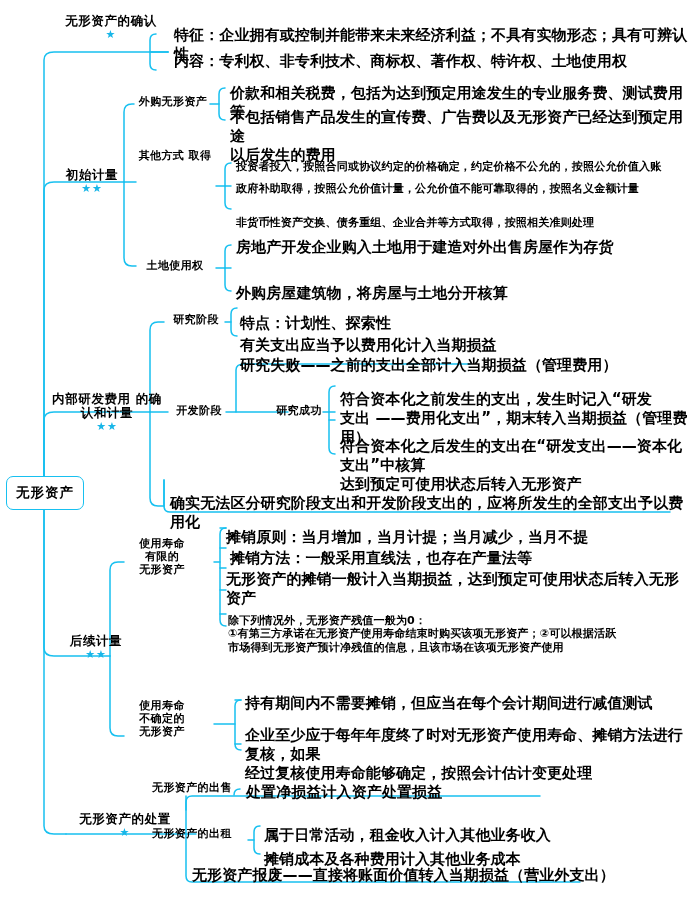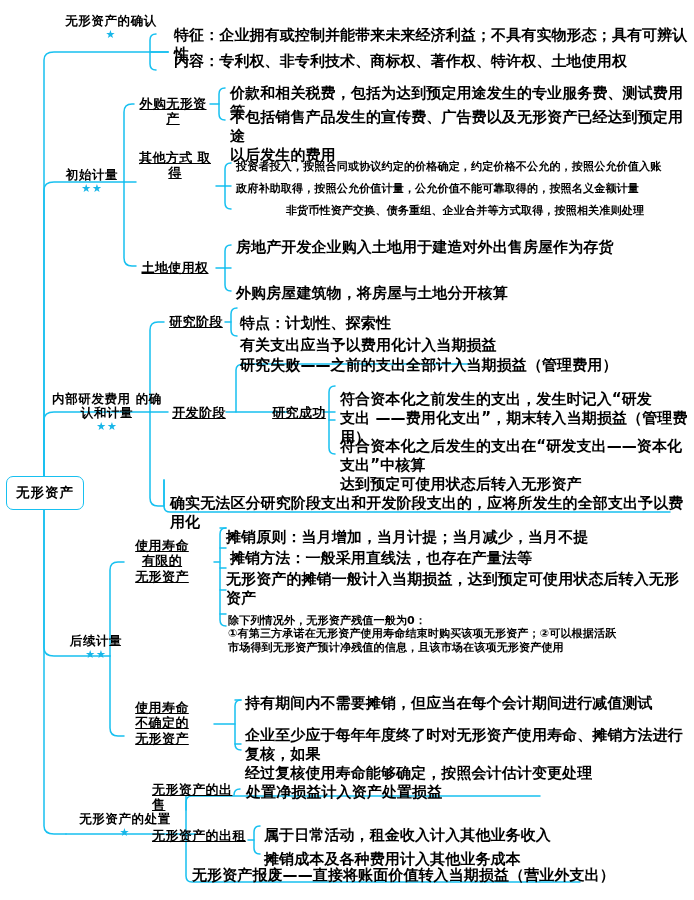--- a/index.html
+++ b/index.html
@@ -53,26 +53,25 @@
     color: #18b6e8;
     font-size: 11px;
     line-height: 1;
     margin-top: 1px;
     letter-spacing: 1px;
   }
   
   .sub {
     position: absolute;
     text-align: center;
-    font-size: 13px;
+    font-size: 11px;
     font-weight: bold;
     color: #000;
     letter-spacing: 0.4px;
     line-height: 1.18;
-    text-decoration: underline;
   }
   
   .leaf {
     position: absolute;
     font-size: 15px;
     font-weight: bold;
     color: #000;
     letter-spacing: 0.1px;
     line-height: 1.25;
     white-space: pre-line;
@@ -179,21 +178,21 @@
 
   <div class="sub" style="left:133px; top:96px; width:80px;">外购无形资产</div>
   <div class="leaf" style="left:230px; top:84px; width:462px;">价款和相关税费，包括为达到预定用途发生的专业服务费、测试费用等</div>
   <div class="leaf" style="left:230px; top:108px; width:462px;">不包括销售产品发生的宣传费、广告费以及无形资产已经达到预定用途
 以后发生的费用</div>
 
   <div class="sub" style="left:134px; top:150px; width:82px;">其他方式
 取得</div>
   <div class="leaf small" style="left:236px; top:160px; width:458px;">投资者投入，按照合同或协议约定的价格确定，约定价格不公允的，按照公允价值入账</div>
   <div class="leaf small" style="left:236px; top:182px; width:458px;">政府补助取得，按照公允价值计量，公允价值不能可靠取得的，按照名义金额计量</div>
-  <div class="leaf small" style="left:236px; top:204px; width:458px;text-align:center;">非货币性资产交换、债务重组、企业合并等方式取得，按照相关准则处理</div>
+  <div class="leaf small" style="left:236px; top:216px; width:458px;">非货币性资产交换、债务重组、企业合并等方式取得，按照相关准则处理</div>
 
   <div class="sub" style="left:133px; top:260px; width:84px;">土地使用权</div>
   <div class="leaf" style="left:236px; top:238px; width:458px;">房地产开发企业购入土地用于建造对外出售房屋作为存货</div>
   <div class="leaf" style="left:236px; top:284px; width:458px;">外购房屋建筑物，将房屋与土地分开核算</div>
 
   <div class="branch" style="left:52px; top:392px; width:110px;">
     <span>内部研发费用
 的确认和计量</span>
     <span class="stars">★★</span>
   </div>

